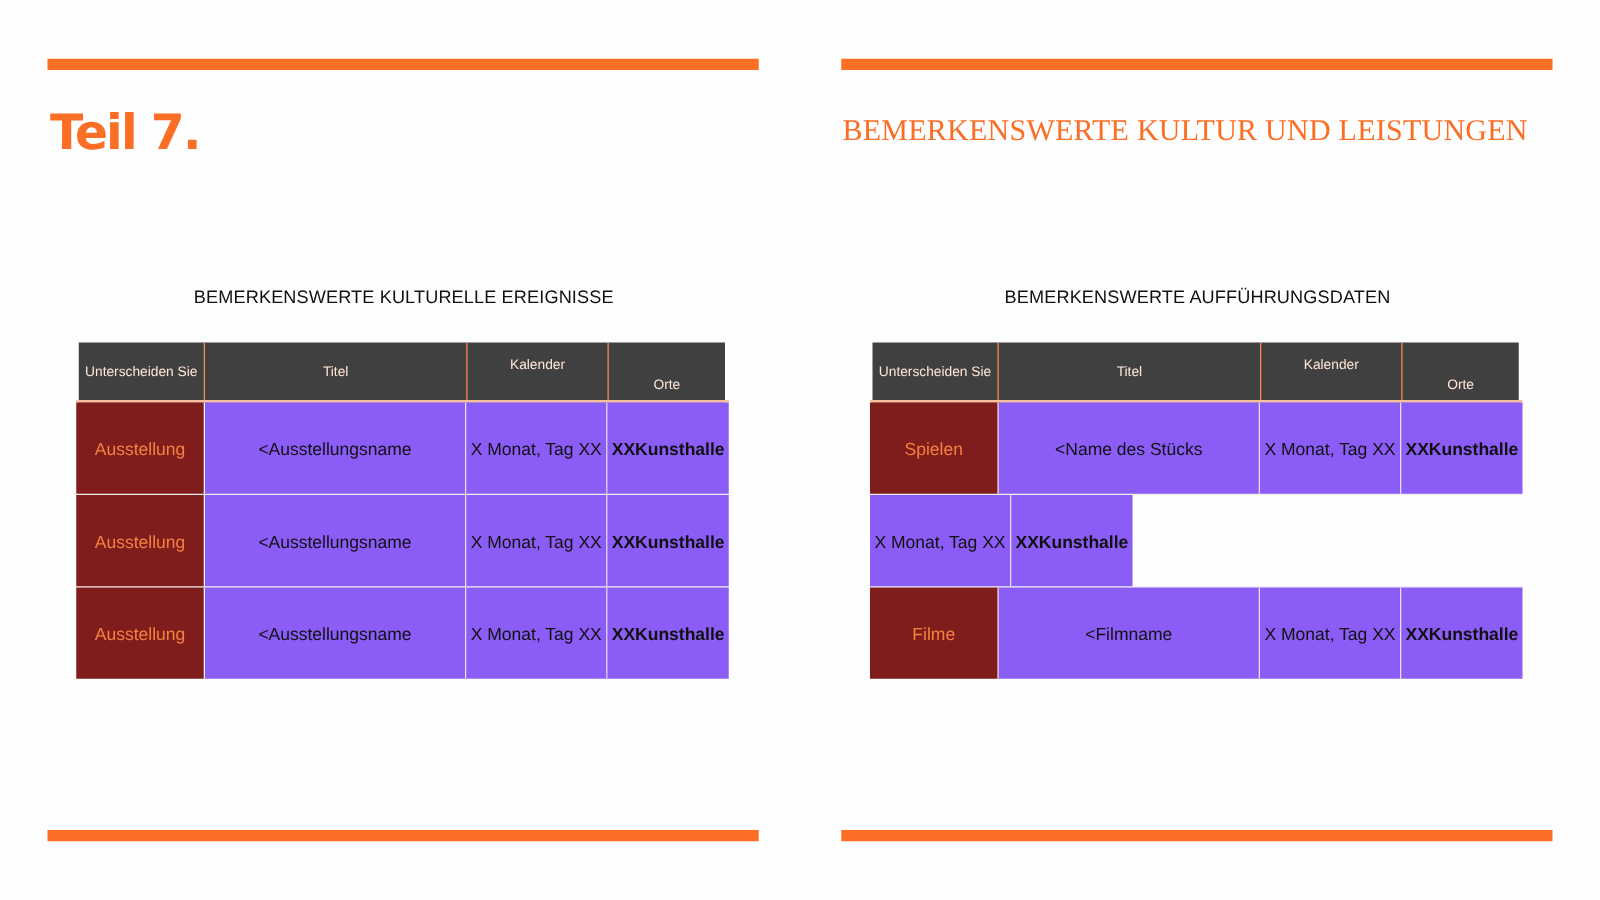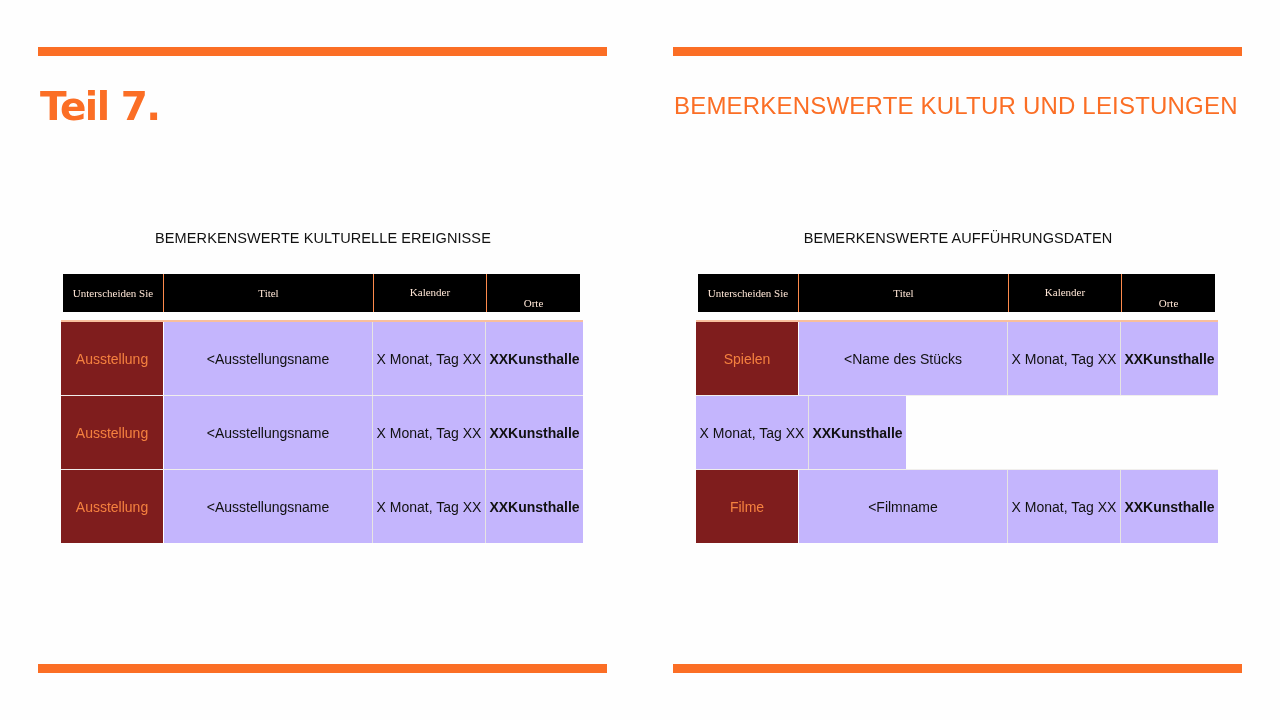--- a/index.html
+++ b/index.html
@@ -12,57 +12,57 @@
   .bar-bl { left: 38px; top: 664px; width: 569px; }
   .bar-br { left: 673px; top: 664px; width: 569px; }
 
   .part-title {
     position: absolute; left: 40px; top: 84px;
     font-family: "DejaVu Sans", sans-serif; font-weight: bold;
     font-size: 39px; color: #fb6e25; letter-spacing: -1.5px;
   }
   .section-title {
     position: absolute; left: 674px; top: 92px; width: 570px;
-    font-family: Liberation Sans, sans-serif; font-weight: normal;
+    font-family: Liberation Serif, serif; font-weight: normal;
     font-size: 24px; color: #fb6e25; letter-spacing: 0.2px; white-space: nowrap;
   }
 
   .table-block { position: absolute; top: 228px; width: 522px; }
   .left-block { left: 61px; }
   .right-block { left: 696px; }
 
   .table-caption {
     text-align: center; font-size: 14.5px; font-weight: normal; color: #111;
     height: 20px; line-height: 20px; letter-spacing: 0.1px; padding-left: 2px;
   }
   .left-block .table-caption { margin-left: 0; }
 
   .thead {
-    position: absolute; top: 46px; left: 2px; width: 517px; height: 38px;
-    background: #000000; display: flex; font-family: Liberation Serif, serif;
+    position: absolute; top: 46px; left: 2px; width: 517px; height: 48px;
+    background: #404040; display: flex;
   }
   .th {
     color: #ffe6d6; font-size: 11px; display: flex; align-items: center; justify-content: center;
     border-right: 1px solid #fd8a4c; white-space: nowrap;
   }
   .th:last-child { border-right: none; }
   .th.c1 { width: 101px; }
   .th.c2 { width: 210px; }
   .th.c3 { width: 113px; align-items: flex-start; padding-top: 12px; }
   .th.c4 { width: 93px; margin-top: 20px; }
 
   .tbody {
     position: absolute; top: 92px; left: 0; width: 522px;
     border-top: 2px solid #f8bf9d;
   }
   .tr { display: flex; height: 74px; border-bottom: 1px solid #f0eeec; }
   .tr:last-child { border-bottom: none; height: 73px; }
   .td {
     display: flex; align-items: center; justify-content: center;
-    font-size: 14px; color: #111; background: #c4b5fd; white-space: nowrap;
+    font-size: 14px; color: #111; background: #8b5cf6; white-space: nowrap;
     border-right: 1px solid #e6e4e2;
   }
   .td:last-child { border-right: none; font-weight: bold; }
   .td.c1 { width: 103px; background: #7f1d1d; color: #f5813f; border-right: 1px solid #fff; }
   .td.c2 { width: 209px; }
   .td.c3 { width: 113px; }
   .td.c4 { width: 97px; }
 </style>
 </head>
 <body>

